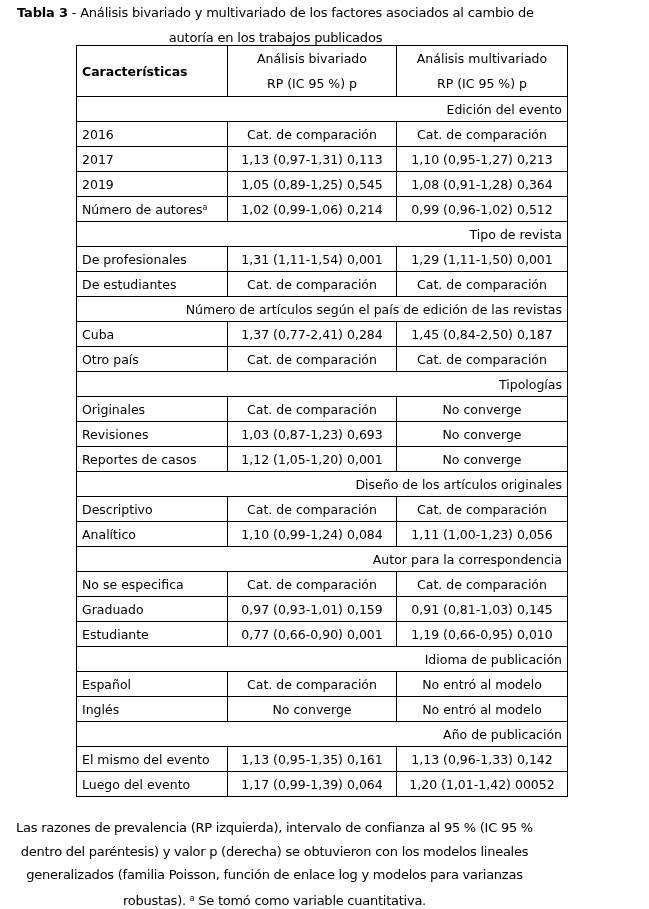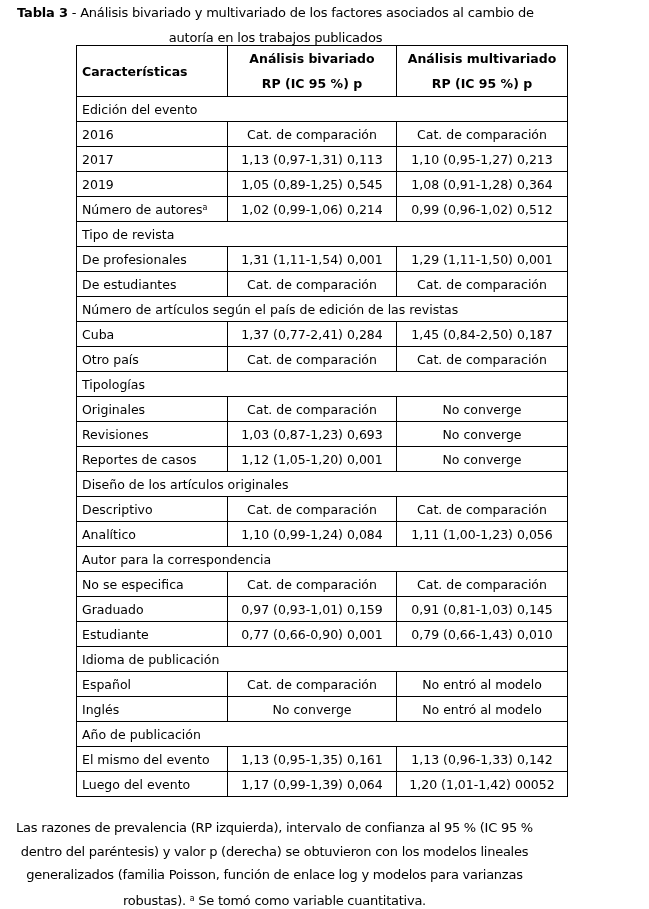--- a/index.html
+++ b/index.html
@@ -14,26 +14,26 @@
     }
     .caption b { font-weight: bold; }
     table {
       position: absolute; left: 76px; top: 45px;
       border-collapse: collapse; font-size: 12.5px;
     }
     td, th {
       border: 1px solid #000; padding: 0 5px; height: 24px;
       white-space: nowrap; font-weight: normal;
     }
-    th.head { font-weight: bold; height: 24px; text-align: center; }
+    th.head { font-weight: normal; height: 24px; text-align: center; }
     th.head-first { font-weight: bold; text-align: left; }
     td.c1 { width: 140px; text-align: left; }
     td.c2 { width: 158px; text-align: center; }
     td.c3 { width: 160px; text-align: center; }
-    td.section { text-align: left; }
+    td.section { text-align: right; }
     .note {
       position: absolute; left: 0; top: 816px; width: 549px;
       text-align: center; font-size: 13px; line-height: 23.5px;
       letter-spacing: -0.25px;
     }
     sup { font-size: 8px; vertical-align: 4px; }
   </style>
 </head>
 <body>
 
@@ -147,21 +147,21 @@
         <td class="c3">Cat. de comparación</td>
       </tr>
       <tr>
         <td class="c1"><span>Graduado</span></td>
         <td class="c2">0,97 (0,93-1,01) 0,159</td>
         <td class="c3">0,91 (0,81-1,03) 0,145</td>
       </tr>
       <tr>
         <td class="c1"><span>Estudiante</span></td>
         <td class="c2">0,77 (0,66-0,90) 0,001</td>
-        <td class="c3">0,79 (0,66-1,43) 0,010</td>
+        <td class="c3">1,19 (0,66-0,95) 0,010</td>
       </tr>
       <tr>
         <td colspan="3" class="section">Idioma de publicación</td>
       </tr>
       <tr>
         <td class="c1"><span>Español</span></td>
         <td class="c2">Cat. de comparación</td>
         <td class="c3">No entró al modelo</td>
       </tr>
       <tr>

